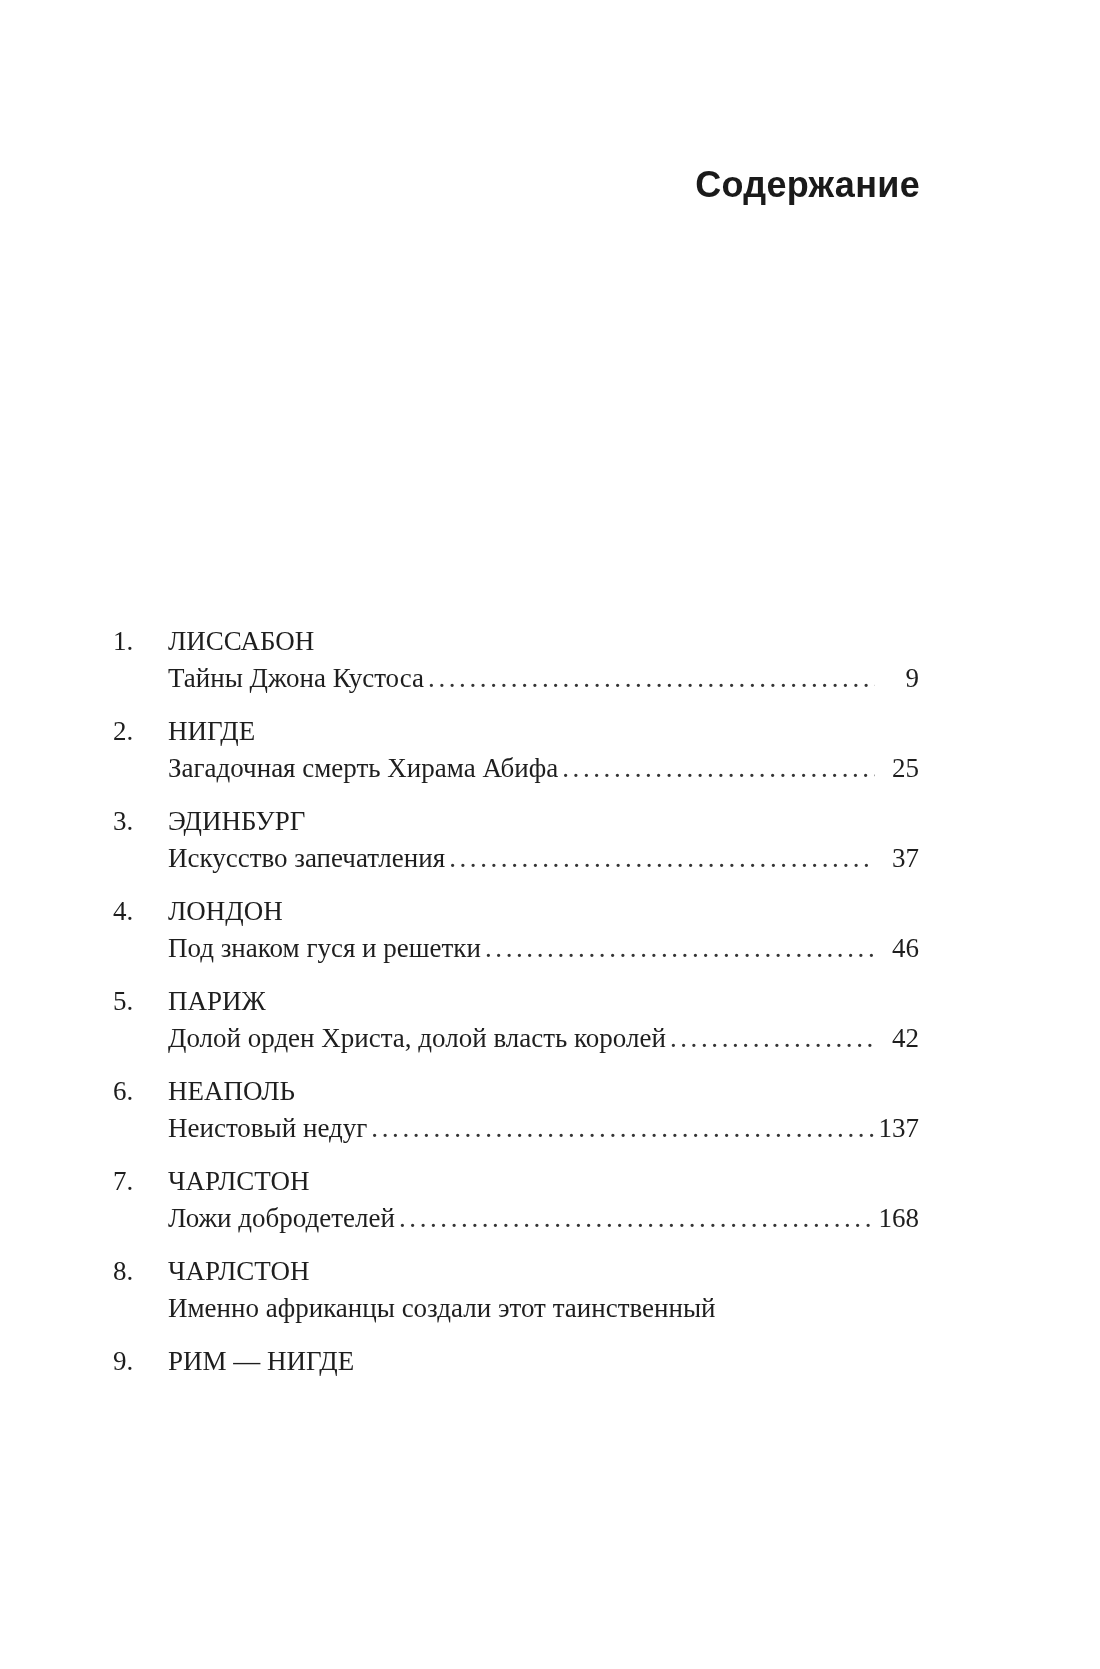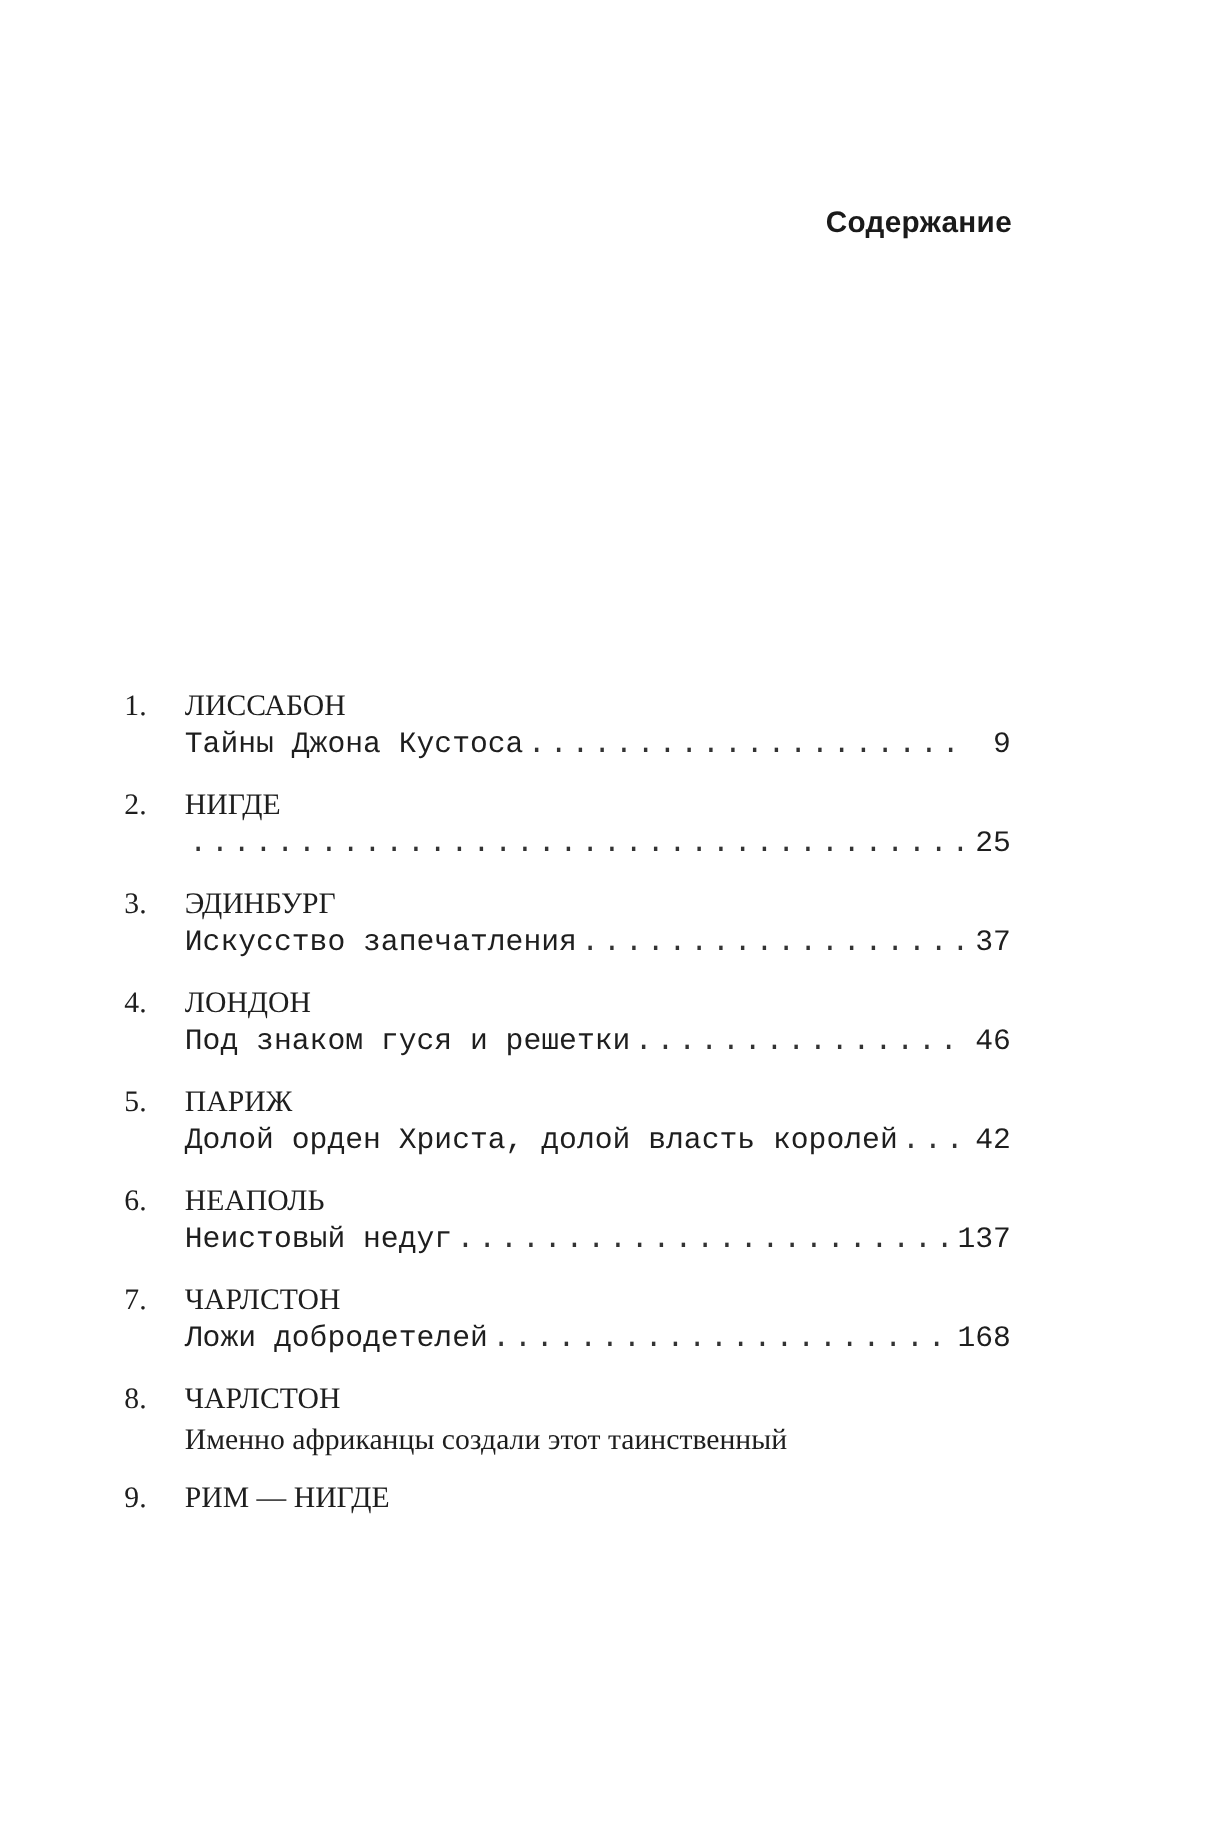--- a/index.html
+++ b/index.html
@@ -1,27 +1,27 @@
 <!DOCTYPE html>
 <html><head>
 <meta charset="utf-8">
 <style>
   html, body { margin: 0; padding: 0; background: #ffffff; }
   body { width: 1100px; height: 1669px; position: relative; overflow: hidden; color: #1c1c1c; }
   .title {
-    position: absolute; right: 180px; top: 187px;
-    font-family: "Liberation Sans", sans-serif; font-weight: bold; font-size: 27px;
+    position: absolute; right: 180px; top: 164px;
+    font-family: "Liberation Sans", sans-serif; font-weight: bold; font-size: 36px;
     letter-spacing: 0.3px; color: #1a1a1a;
   }
   .toc { position: absolute; left: 113px; top: 623px; width: 806px;
     font-family: "Liberation Serif", serif; font-size: 27px; color: #1e1e1e; }
   .entry { margin-bottom: 16px; }
   .head { display: flex; height: 37px; line-height: 37px; }
   .num { width: 55px; flex: none; }
-  .line { display: flex; align-items: center; height: 37px; line-height: 37px; padding-left: 55px; font-family: Liberation Mono, monospace; }
+  .line { display: flex; align-items: center; height: 37px; line-height: 37px; padding-left: 55px; }
   .line .t { flex: none; white-space: nowrap; }
   .line .dots { flex: 1 1 auto; overflow: hidden; white-space: nowrap; margin: 0 4px; letter-spacing: 3.6px; color: #333; }
   .line .dots::before { content: "................................................................................................................................"; }
   .line .pg { flex: none; min-width: 40px; text-align: right; }
   .cont { height: 37px; line-height: 37px; padding-left: 55px; white-space: nowrap; }
 </style>
 </head>
 <body>
 
 <div class="title">Содержание</div>
@@ -39,20 +39,21 @@
         <span class="pg">9</span>
       </div>
   </div>
 
   <div class="entry">
     <div class="head">
         <span class="num">2.</span>
         <span>НИГДЕ</span>
       </div>
     <div class="line">
+        <span class="t">Загадочная смерть Хирама Абифа</span>
         <span class="dots"></span>
         <span class="pg">25</span>
       </div>
   </div>
 
   <div class="entry">
     <div class="head">
         <span class="num">3.</span>
         <span>ЭДИНБУРГ</span>
       </div>

